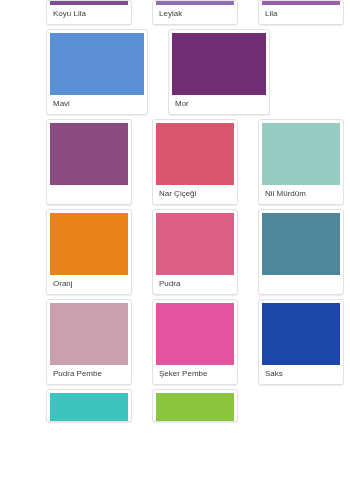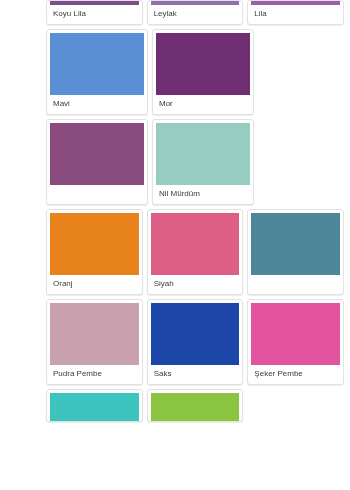--- a/index.html
+++ b/index.html
@@ -15,21 +15,21 @@
     color: #333333;
   }
   .grid {
     position: relative;
     width: 350px;
     padding: 0 6px;
     box-sizing: border-box;
   }
   .row {
     display: flex;
-    gap: 4px;
+    gap: 20px;
     padding-left: 40px;
   }
   .cell {
     width: 102px;
     box-sizing: border-box;
     background: #ffffff;
     border: 1px solid #e2e2e2;
     border-radius: 3px;
     padding: 3px 3px 0 3px;
     margin-bottom: 4px;
@@ -98,51 +98,55 @@
       <span class="swatch" style="background:#6f2d72"></span>
       <div class="label">Mor</div>
     </div>
   </div>
 
   <div class="row">
     <div class="cell">
       <span class="swatch" style="background:#8a4b7e"></span>
     </div>
     <div class="cell">
+      <span class="swatch" style="background:#d9566f"></span>
+      <div class="label">Nar Çiçeği</div>
+    </div>
+    <div class="cell">
       <span class="swatch" style="background:#97ccc0"></span>
       <div class="label">Nil Mürdüm</div>
     </div>
   </div>
 
   <div class="row">
     <div class="cell">
       <span class="swatch" style="background:#e8821a"></span>
       <div class="label">Oranj</div>
     </div>
     <div class="cell">
       <span class="swatch" style="background:#dd5f86"></span>
-      <div class="label">Siyah</div>
+      <div class="label">Pudra</div>
     </div>
     <div class="cell">
       <span class="swatch" style="background:#4e8799"></span>
     </div>
   </div>
 
   <div class="row">
     <div class="cell">
       <span class="swatch" style="background:#c9a0ae"></span>
       <div class="label">Pudra Pembe</div>
     </div>
     <div class="cell">
+      <span class="swatch" style="background:#e3549f"></span>
+      <div class="label">Şeker Pembe</div>
+    </div>
+    <div class="cell">
       <span class="swatch" style="background:#1c46a8"></span>
       <div class="label">Saks</div>
-    </div>
-    <div class="cell">
-      <span class="swatch" style="background:#e3549f"></span>
-      <div class="label">Şeker Pembe</div>
     </div>
   </div>
 
 
   <div class="row row-bottom">
     <div class="cell">
       <span class="swatch" style="background:#3ec4bf"></span>
     </div>
     <div class="cell">
       <span class="swatch" style="background:#8bc53f"></span>

